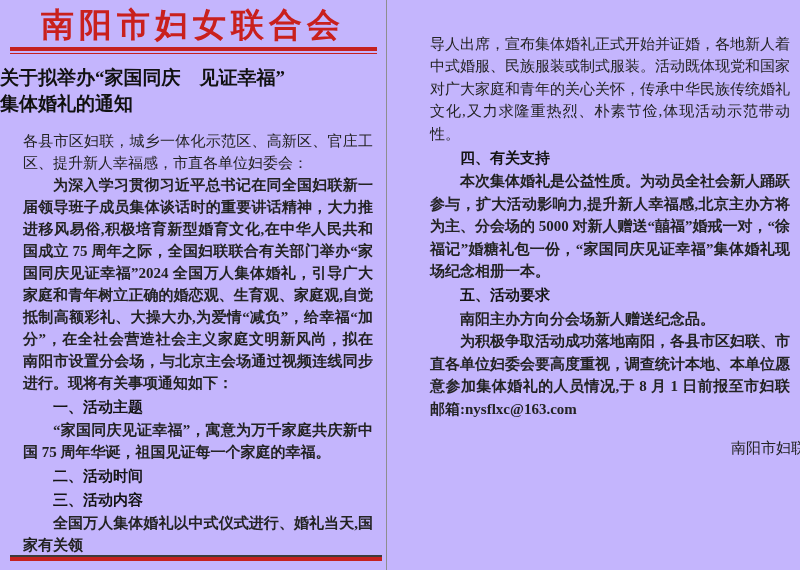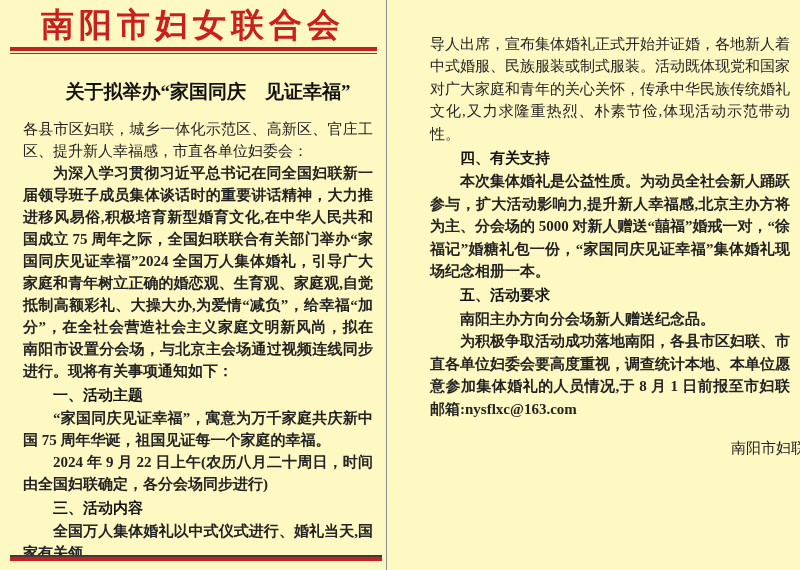--- a/index.html
+++ b/index.html
@@ -1,38 +1,38 @@
 <!DOCTYPE html>
 <html><head>
 <meta charset="utf-8">
 <style>
   * { margin:0; padding:0; box-sizing:border-box; }
   html,body { width:800px; height:570px; overflow:hidden; background:#ffffff; }
   body { font-family:"Liberation Serif","DejaVu Serif",serif; color:#232323; position:relative; }
 
-  .sheet { position:absolute; inset:0; background:#fef9c3; }
+  .sheet { position:absolute; inset:0; background:#c4b5fd; }
 
   
   .page-left {
     position:absolute; left:0; top:0; width:387px; height:570px;
     border-right:1px solid #8e8e8e;
   }
   .masthead {
     margin-top:5px; text-align:center;
     font-size:33px; font-weight:bold; letter-spacing:5px;
     line-height:40px; white-space:nowrap;
   }
   .double-rule { margin:2px 9px 0 10px; }
   .double-rule .rule-thick { height:3.5px; }
   .double-rule .rule-gap   { height:2px; }
   .double-rule .rule-thin  { height:1.5px; }
 
   .doc-title {
-    margin-top:25px; text-align:center;
-    font-size:19px; font-weight:bold; line-height:26px; color:#111;padding-left:30px;
+    margin-top:11px; text-align:left;
+    font-size:19px; font-weight:bold; line-height:26px; color:#111;
   }
 
   .page-body {
     margin:13px 14px 0 23px;
     font-size:15px; line-height:22px;
     text-align:justify;
   }
   .page-left .page-body { width:350px; }
 
   .block { text-align:justify; }
@@ -66,27 +66,28 @@
 
   <section class="page-left" style="border-right-color: rgb(142, 142, 142);">
     <h1 class="masthead" style="color: rgb(201, 32, 29);">南阳市妇女联合会</h1>
     <div class="double-rule">
       <div class="rule-thick" style="background: rgb(197, 33, 31);"></div>
       <div class="rule-gap"></div>
       <div class="rule-thin" style="background: rgb(197, 33, 31);"></div>
     </div>
     <h2 class="doc-title">
       <div>关于拟举办“家国同庆　见证幸福”</div>
+      <div>集体婚礼的通知</div>
     </h2>
     <div class="page-body" id="left-body">
         <div class="block plain">各县市区妇联，城乡一体化示范区、高新区、官庄工区、提升新人幸福感，市直各单位妇委会：</div>
         <div class="block para">为深入学习贯彻习近平总书记在同全国妇联新一届领导班子成员集体谈话时的重要讲话精神，大力推进移风易俗,积极培育新型婚育文化,在中华人民共和国成立 75 周年之际，全国妇联联合有关部门举办“家国同庆见证幸福”2024 全国万人集体婚礼，引导广大家庭和青年树立正确的婚恋观、生育观、家庭观,自觉抵制高额彩礼、大操大办,为爱情“减负”，给幸福“加分”，在全社会营造社会主义家庭文明新风尚，拟在南阳市设置分会场，与北京主会场通过视频连线同步进行。现将有关事项通知如下：</div>
         <div class="block heading">一、活动主题</div>
         <div class="block para">“家国同庆见证幸福”，寓意为万千家庭共庆新中国 75 周年华诞，祖国见证每一个家庭的幸福。</div>
-        <div class="block para">2024 年 9 月 22 日上午(农历八月二十周日，时间由全国妇联确定，各分会场同步进行)</div>
+        <div class="block heading">二、活动时间</div>
         <div class="block heading">三、活动内容</div>
         <div class="block para">全国万人集体婚礼以中式仪式进行、婚礼当天,国家有关领</div>
       </div>
     <div class="bottom-rule">
       <div class="rule-dark"></div>
       <div class="rule-red" style="background: rgb(197, 33, 31);"></div>
     </div>
   </section>
 
   <section class="page-right">

